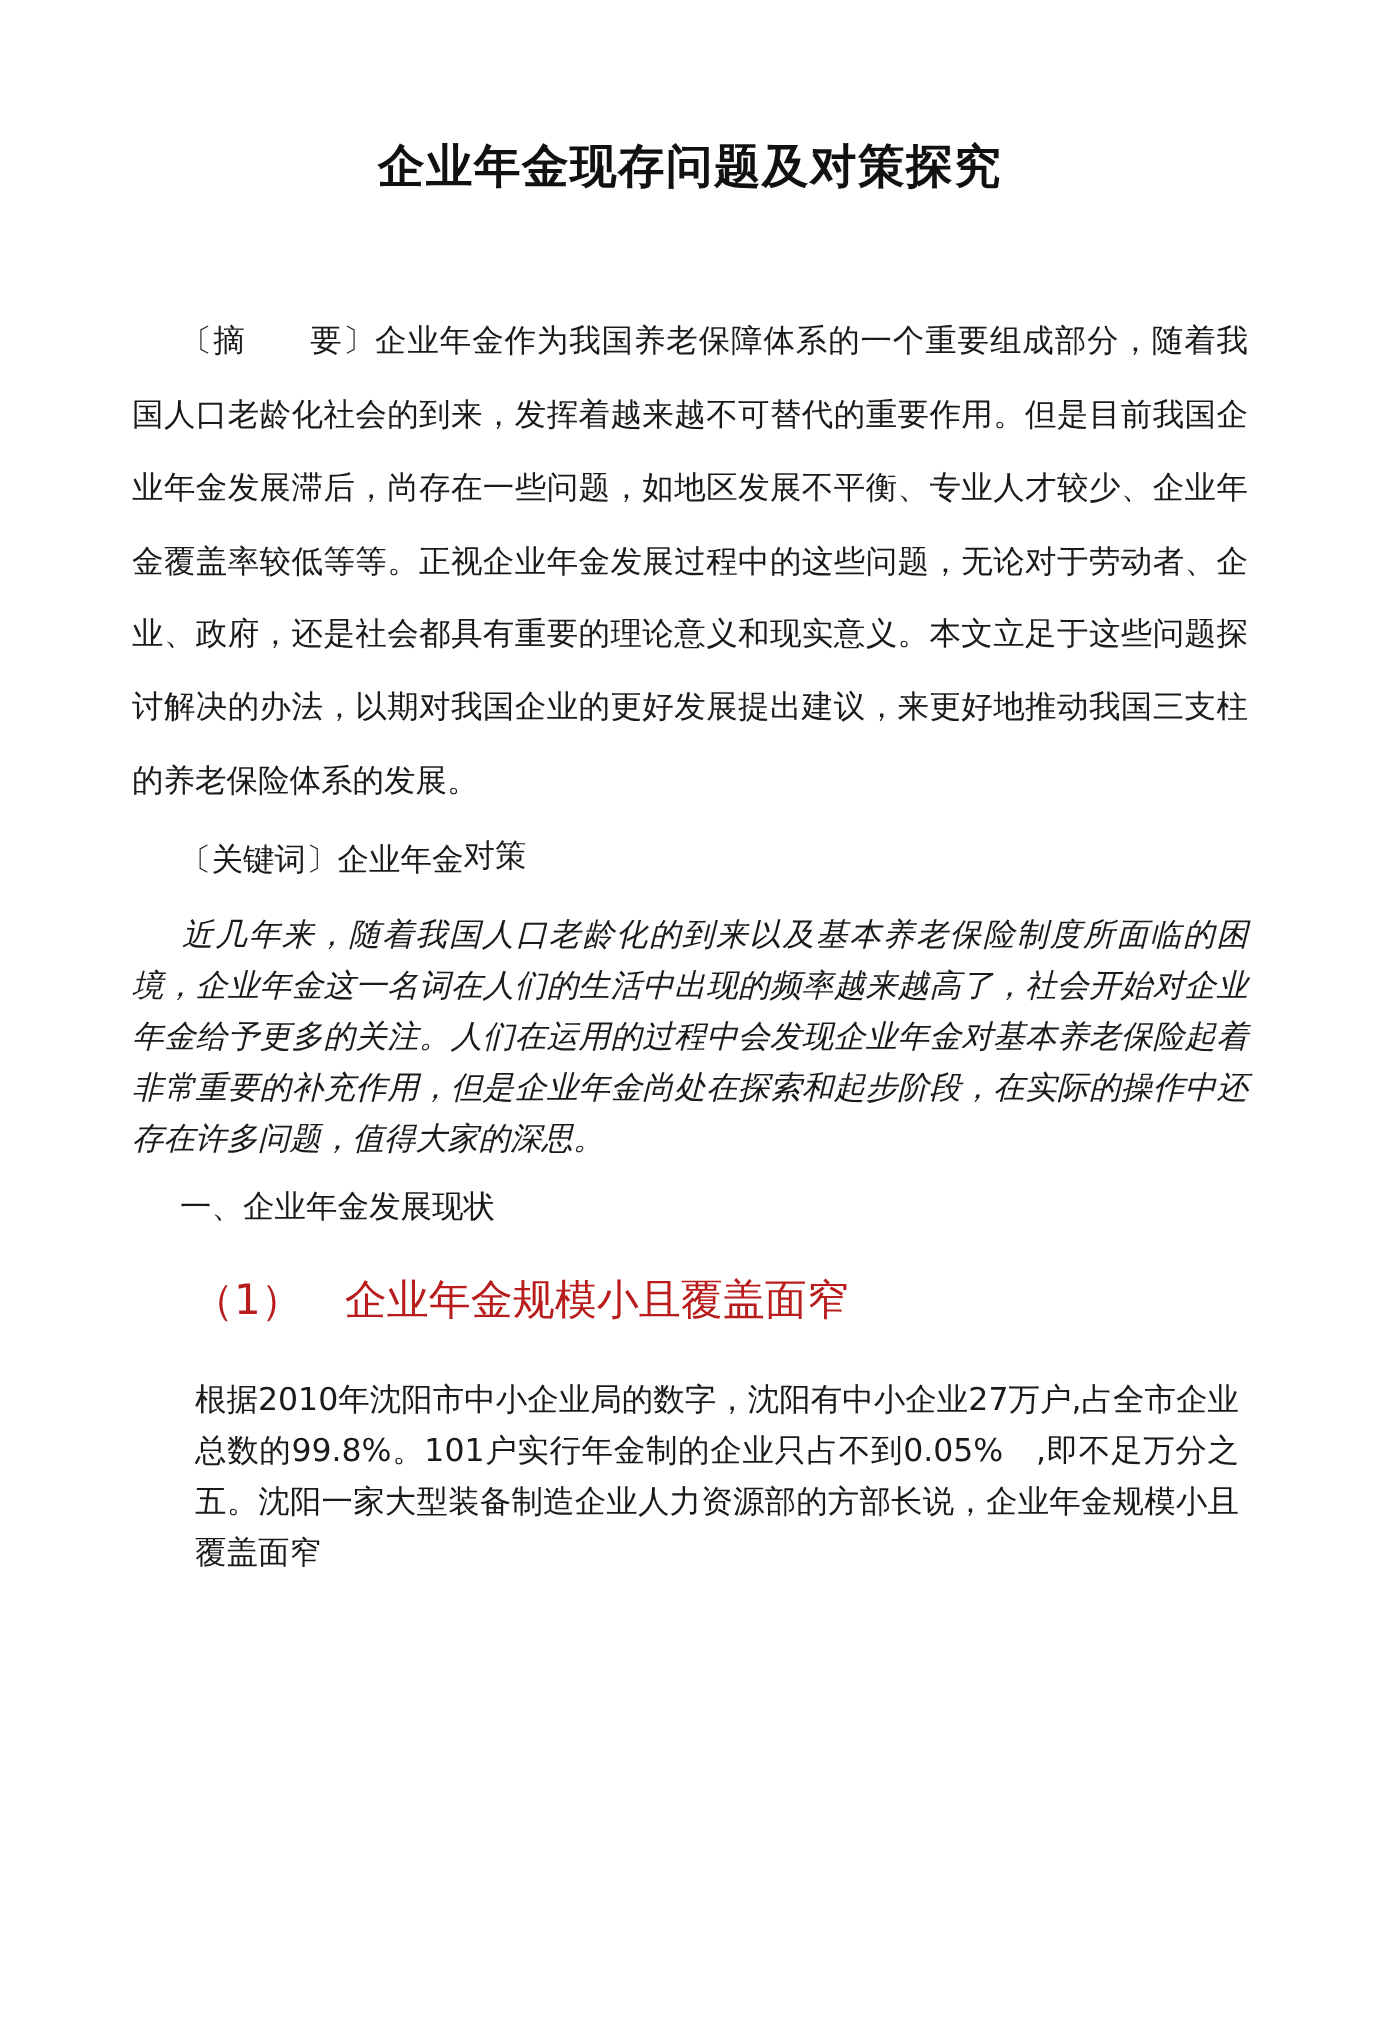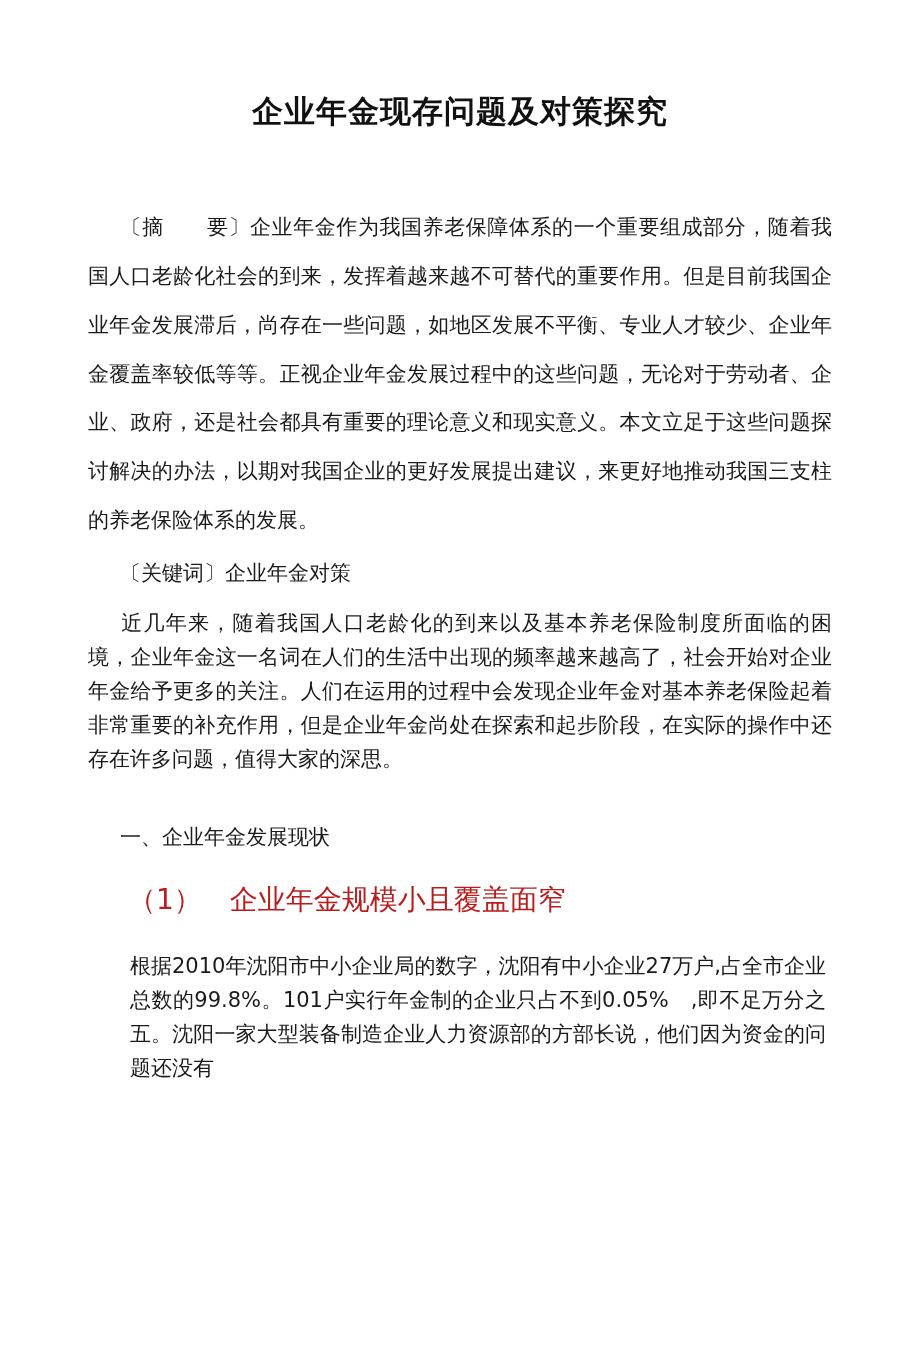--- a/index.html
+++ b/index.html
@@ -57,40 +57,42 @@
     white-space: nowrap;
   }
   .kw-label { flex: 0 0 auto; }
   .kw-item {
     flex: 1 1 auto;
     text-align: center;
   }
   .kw-item.last {
     flex: 0 0 auto;
     text-align: center;
+    font-family: Liberation Mono, monospace;
   }
   .body-para {
     font-size: 21px;
     line-height: 1.62;
     text-align: justify;
     text-justify: inter-ideograph;
     margin: 0;
     color: #1a1a1a;
   }
   .p-intro {
     margin-top: 2px;
+    font-style: italic;
   }
   .p-intro .lead-indent {
     display: inline-block;
     width: 32px;
   }
   .heading-1 {
     font-size: 21px;
     line-height: 1.6;
-    margin: 45px 0 0 0;
+    margin: 12px 0 0 0;
     padding-left: 32px;
     color: #1a1a1a;
   }
   .heading-2 {
     font-size: 28px;
     line-height: 1.6;
     margin: 24px 0 0 0;
     padding-left: 40px;
     color: #b91c1c;
   }
@@ -115,15 +117,15 @@
     <span class="kw-label">〔关键词〕企业年金</span>
     <span class="kw-item last">对策</span>
   </div>
 
   <p class="body-para p-intro"><span class="lead-indent"></span><span>近几年来，随着我国人口老龄化的到来以及基本养老保险制度所面临的困境，企业年金这一名词在人们的生活中出现的频率越来越高了，社会开始对企业年金给予更多的关注。人们在运用的过程中会发现企业年金对基本养老保险起着非常重要的补充作用，但是企业年金尚处在探索和起步阶段，在实际的操作中还存在许多问题，值得大家的深思。</span></p>
 
   <p class="heading-1">一、企业年金发展现状</p>
 
   <p class="heading-2">（1）　企业年金规模小且覆盖面窄</p>
 
-  <p class="body-para p-body-1">根据2010年沈阳市中小企业局的数字，沈阳有中小企业27万户,占全市企业总数的99.8%。101户实行年金制的企业只占不到0.05%　,即不足万分之五。沈阳一家大型装备制造企业人力资源部的方部长说，他们因为资金的问题还没有</p>
+  <p class="body-para p-body-1">根据2010年沈阳市中小企业局的数字，沈阳有中小企业27万户,占全市企业总数的99.8%。101户实行年金制的企业只占不到0.05%　,即不足万分之五。沈阳一家大型装备制造企业人力资源部的方部长说，企业年金规模小且覆盖面窄</p>
 
 </div>
 
 </body></html>

